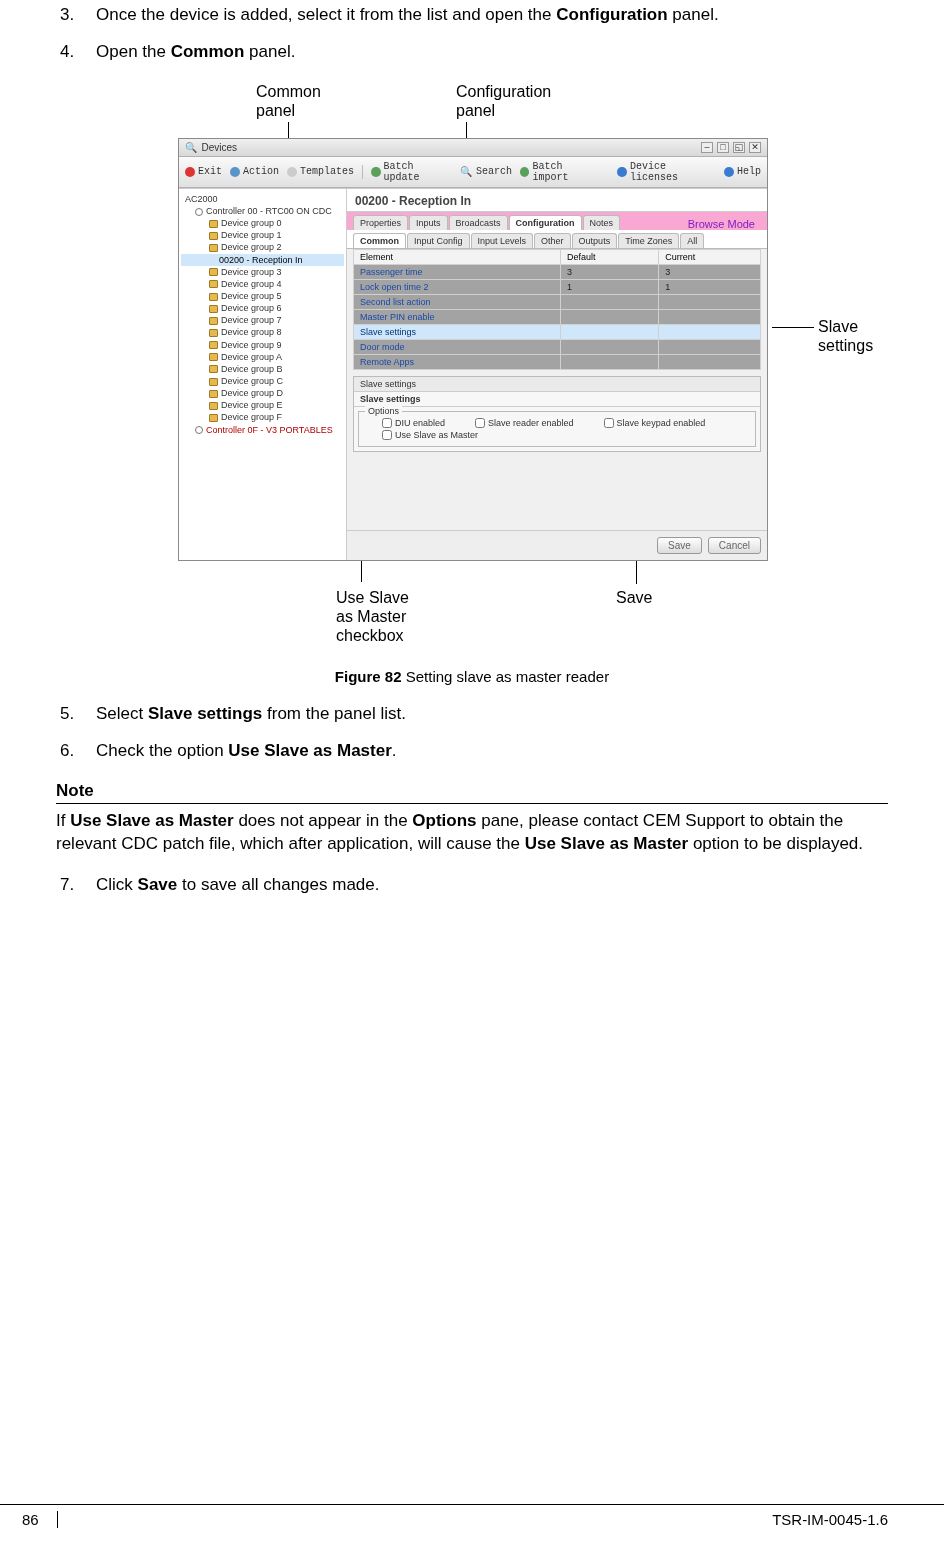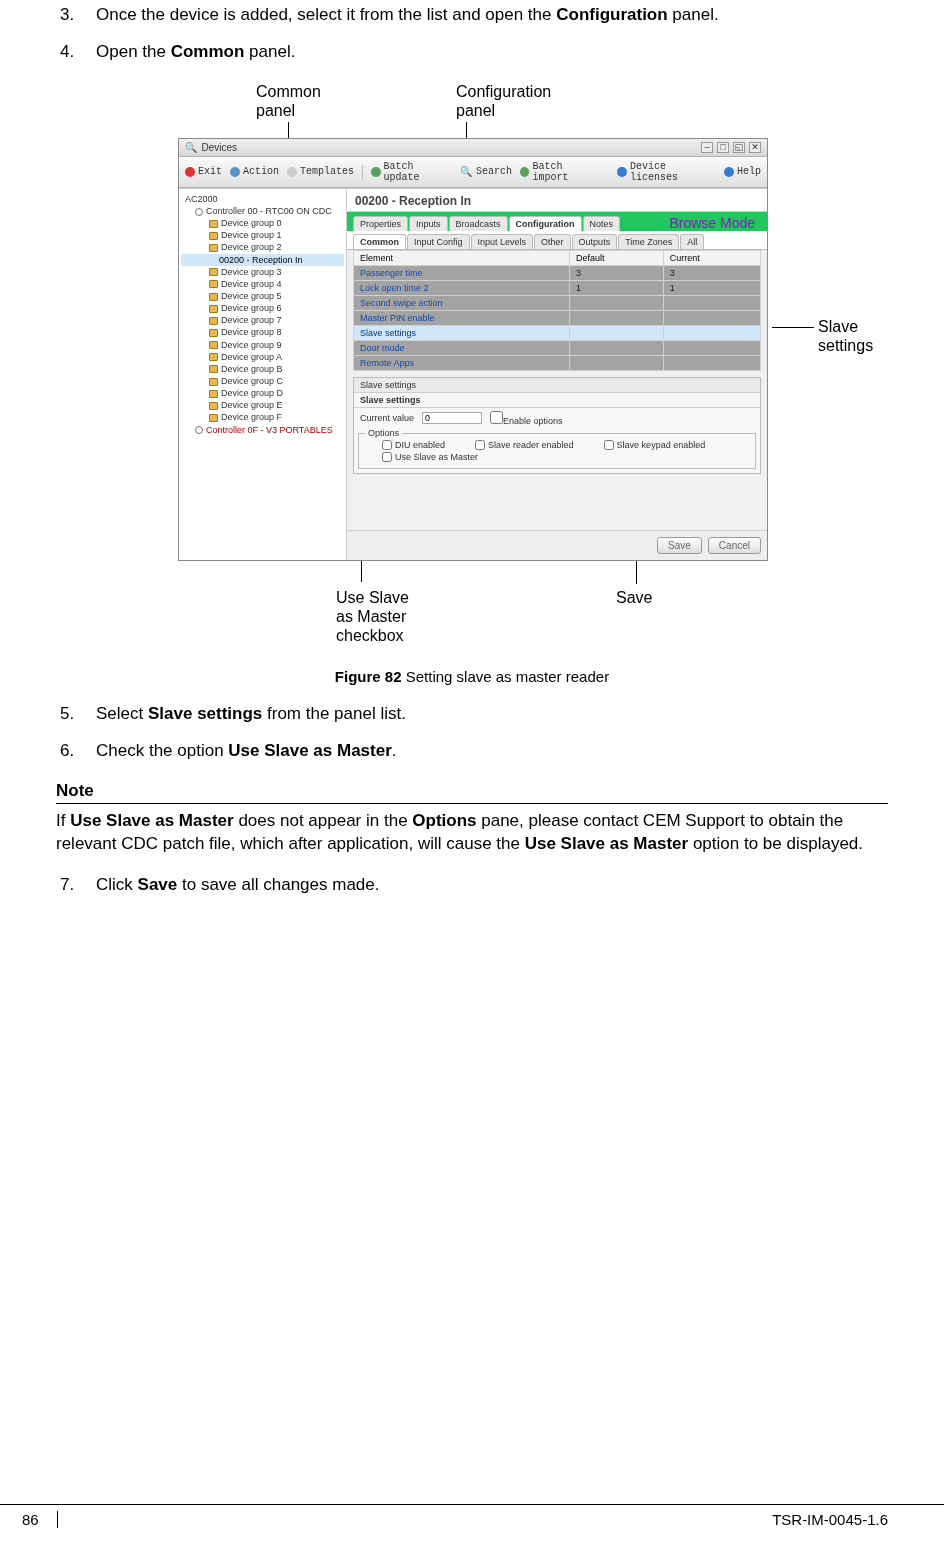--- a/index.html
+++ b/index.html
@@ -138,33 +138,33 @@
     font-weight: bold;
     font-size: 12px;
     color: #444;
     background: #fff;
     border-bottom: 1px solid #ccc;
   }
   .tabs1 {
     display: flex;
     gap: 1px;
     padding: 3px 6px 0 6px;
-    background: #22c55e;
+    background: #f9a8d4;
     font-size: 9px;
     align-items: flex-end;
   }
   .tab {
     padding: 2px 6px;
     border: 1px solid #bbb;
     border-bottom: none;
     background: #e8e8e8;
     border-radius: 3px 3px 0 0;
   }
   .tab.active { background: #fff; font-weight: bold; }
-  .browse-mode { margin-left: auto; color: #8020c0; font-size: 14px; padding-right: 6px; }
+  .browse-mode { margin-left: auto; color: #8020c0; font-size: 11px; padding-right: 6px; }
   .tabs2 {
     display: flex; gap: 1px;
     padding: 3px 6px 0 6px;
     background: #fff;
     font-size: 9px;
     border-bottom: 1px solid #bbb;
   }
   .grid {
     border-collapse: collapse;
     width: calc(100% - 12px);
@@ -413,21 +413,21 @@
                   <td class="link">Passenger time</td>
                   <td>3</td>
                   <td>3</td>
                 </tr>
                 <tr>
                   <td class="link">Lock open time 2</td>
                   <td>1</td>
                   <td>1</td>
                 </tr>
                 <tr>
-                  <td class="link">Second swipe action</td>
+                  <td class="link">Second list action</td>
                   <td></td>
                   <td></td>
                 </tr>
                 <tr>
                   <td class="link">Master PIN enable</td>
                   <td></td>
                   <td></td>
                 </tr>
                 <tr class="sel">
                   <td class="link">Slave settings</td>
@@ -442,25 +442,20 @@
                 <tr>
                   <td class="link">Remote Apps</td>
                   <td></td>
                   <td></td>
                 </tr>
               </tbody>
             </table>
           <div class="slave-pane">
             <div class="sp-header">Slave settings</div>
             <div class="sp-sub">Slave settings</div>
-            <div class="sp-row">
-              <span>Current value</span>
-              <input type="text" value="0" style="">
-              <label><input type="checkbox" style=""><span>Enable options</span></label>
-            </div>
             <div class="opts">
               <span class="legend">Options</span>
               <div class="row">
                 <label>
                     <input type="checkbox" style="">
                     <span>DIU enabled</span>
                   </label>
                 <label>
                     <input type="checkbox" style="">
                     <span>Slave reader enabled</span>

